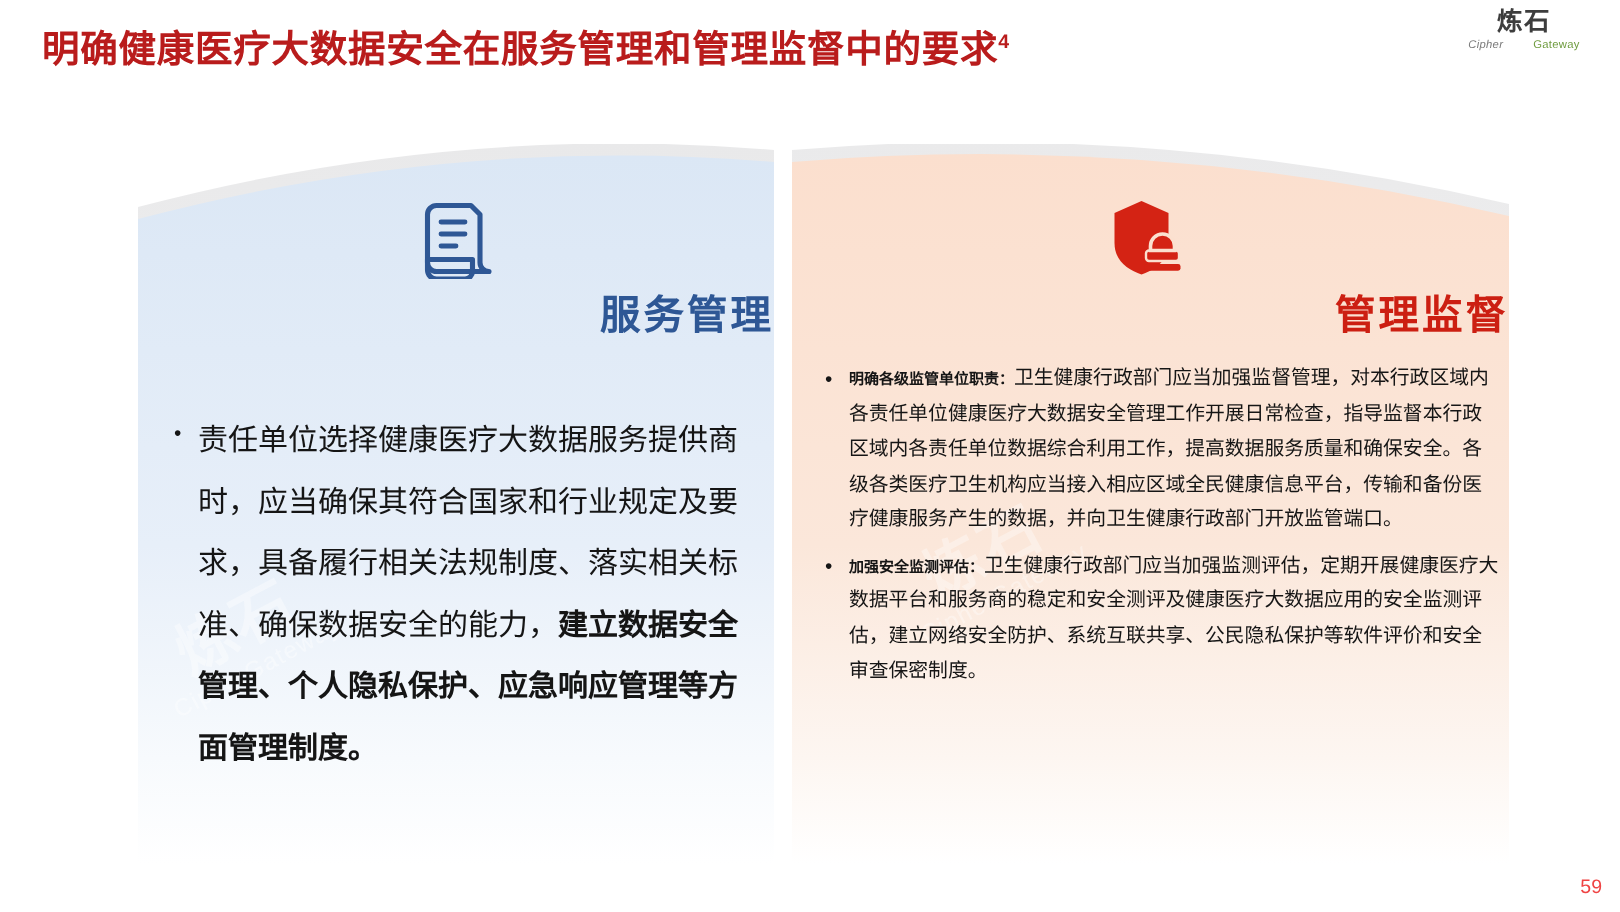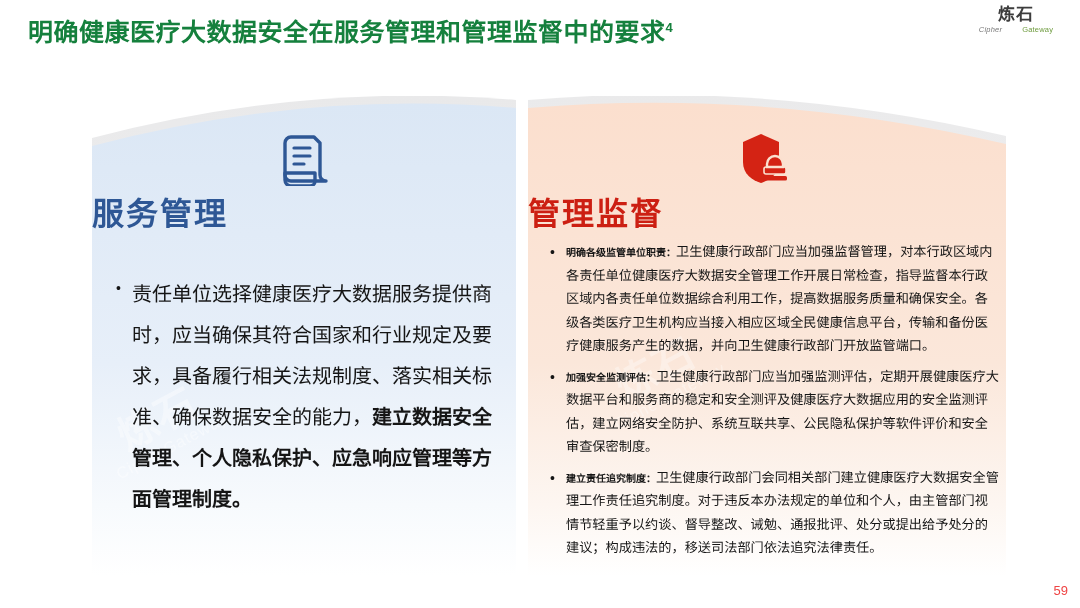--- a/index.html
+++ b/index.html
@@ -18,21 +18,21 @@
   }
 
   
   .slide-title {
     position: absolute;
     left: 28px;
     top: 12px;
     font-size: 25px;
     font-weight: bold;
     letter-spacing: 0.5px;
-    color: #15803d;
+    color: #b91c1c;
     white-space: nowrap;
   }
   .slide-title .sup {
     font-size: 13px;
     vertical-align: super;
     font-weight: bold;
   }
 
   .brand-logo {
     position: absolute;
@@ -93,22 +93,22 @@
     left: 0;
     width: 100%;
     text-align: center;
     line-height: 0;
   }
   .panel-heading {
     position: absolute;
     top: 92px;
     left: 0;
     width: 100%;
-    text-align: left;
-    font-size: 32px;
+    text-align: right;
+    font-size: 27px;
     font-weight: bold;
     letter-spacing: 2px;
   }
   .heading-blue { color: #2E5795; }
   .heading-red  { color: #CC1F12; }
 
   
   ul.bullets {
     position: absolute;
     margin: 0;
@@ -283,20 +283,19 @@
           <path d="M36 24 a8 8 0 0 1 8 8 v3 h-16 v-3 a8 8 0 0 1 8 -8 z" fill="none" stroke="#fbe0cf" stroke-width="2.4"></path>
           <rect x="25" y="35" width="22" height="7" rx="2" fill="none" stroke="#fbe0cf" stroke-width="1.6"></rect>
         </svg>
       </div>
 
       <div class="panel-heading heading-red">管理监督</div>
 
       <ul class="bullets bullets-right">
         <li><span class="lead">明确各级监管单位职责：</span><span>卫生健康行政部门应当加强监督管理，对本行政区域内各责任单位健康医疗大数据安全管理工作开展日常检查，指导监督本行政区域内各责任单位数据综合利用工作，提高数据服务质量和确保安全。各级各类医疗卫生机构应当接入相应区域全民健康信息平台，传输和备份医疗健康服务产生的数据，并向卫生健康行政部门开放监管端口。</span></li>
         <li><span class="lead">加强安全监测评估：</span><span>卫生健康行政部门应当加强监测评估，定期开展健康医疗大数据平台和服务商的稳定和安全测评及健康医疗大数据应用的安全监测评估，建立网络安全防护、系统互联共享、公民隐私保护等软件评价和安全审查保密制度。</span></li>
-        <li><span class="lead">建立责任追究制度：</span><span>卫生健康行政部门会同相关部门建立健康医疗大数据安全管理工作责任追究制度。对于违反本办法规定的单位和个人，由主管部门视情节轻重予以约谈、督导整改、诫勉、通报批评、处分或提出给予处分的建议；构成违法的，移送司法部门依法追究法律责任。</span></li>
       </ul>
     </div>
   </div>
 
 </div>
 
 <div class="page-number">59</div>
 
 </body></html>

